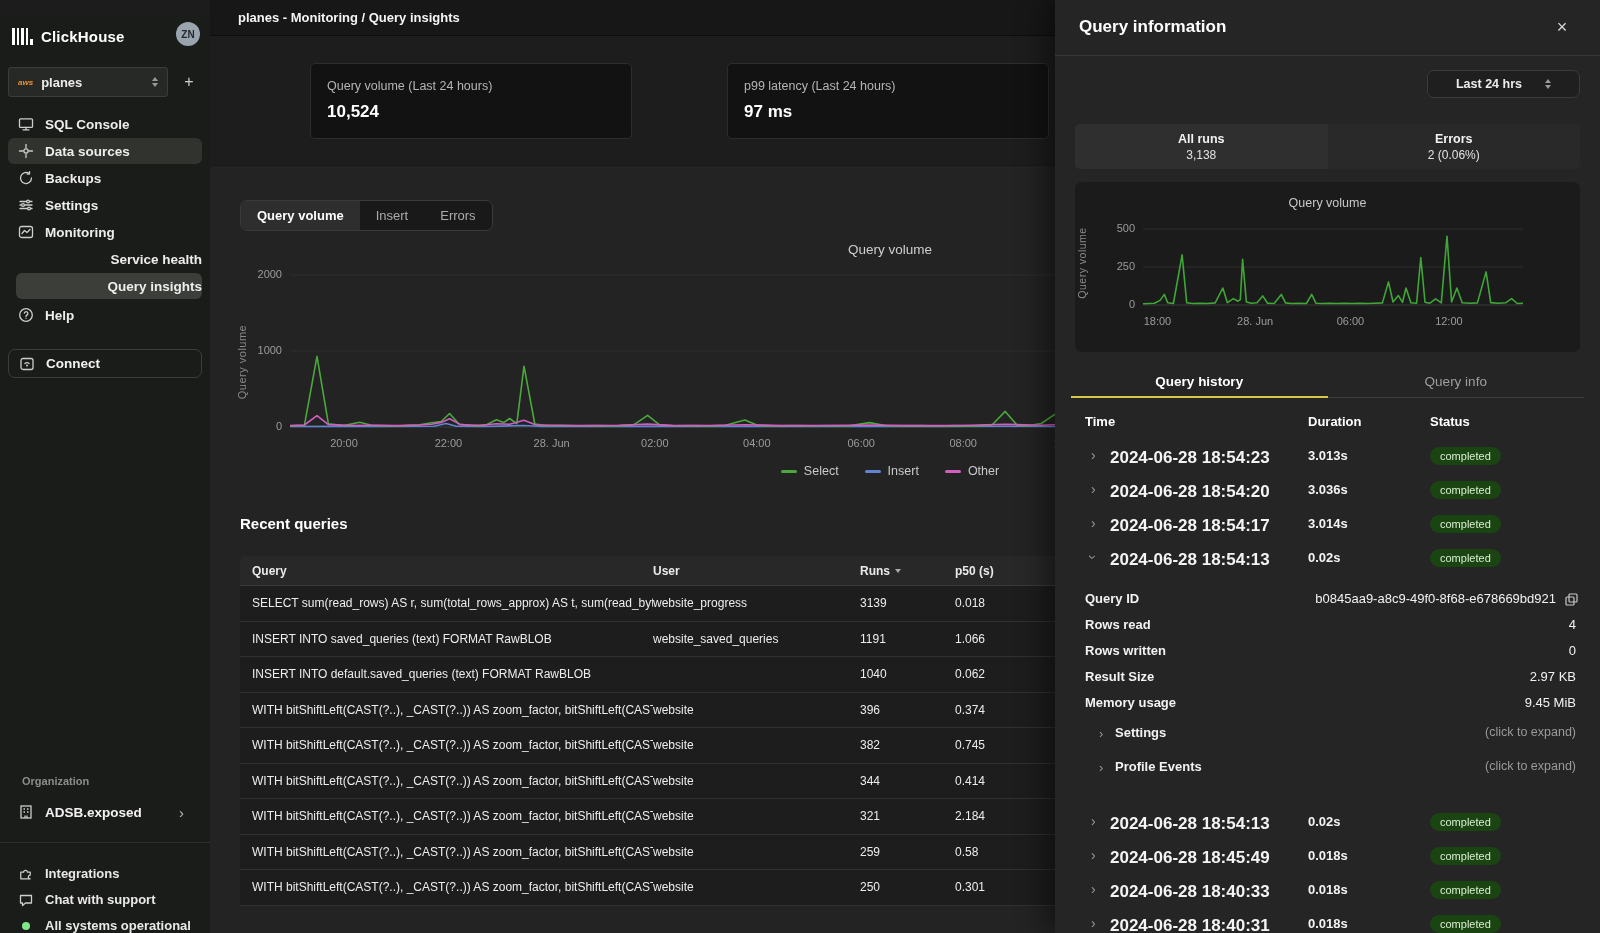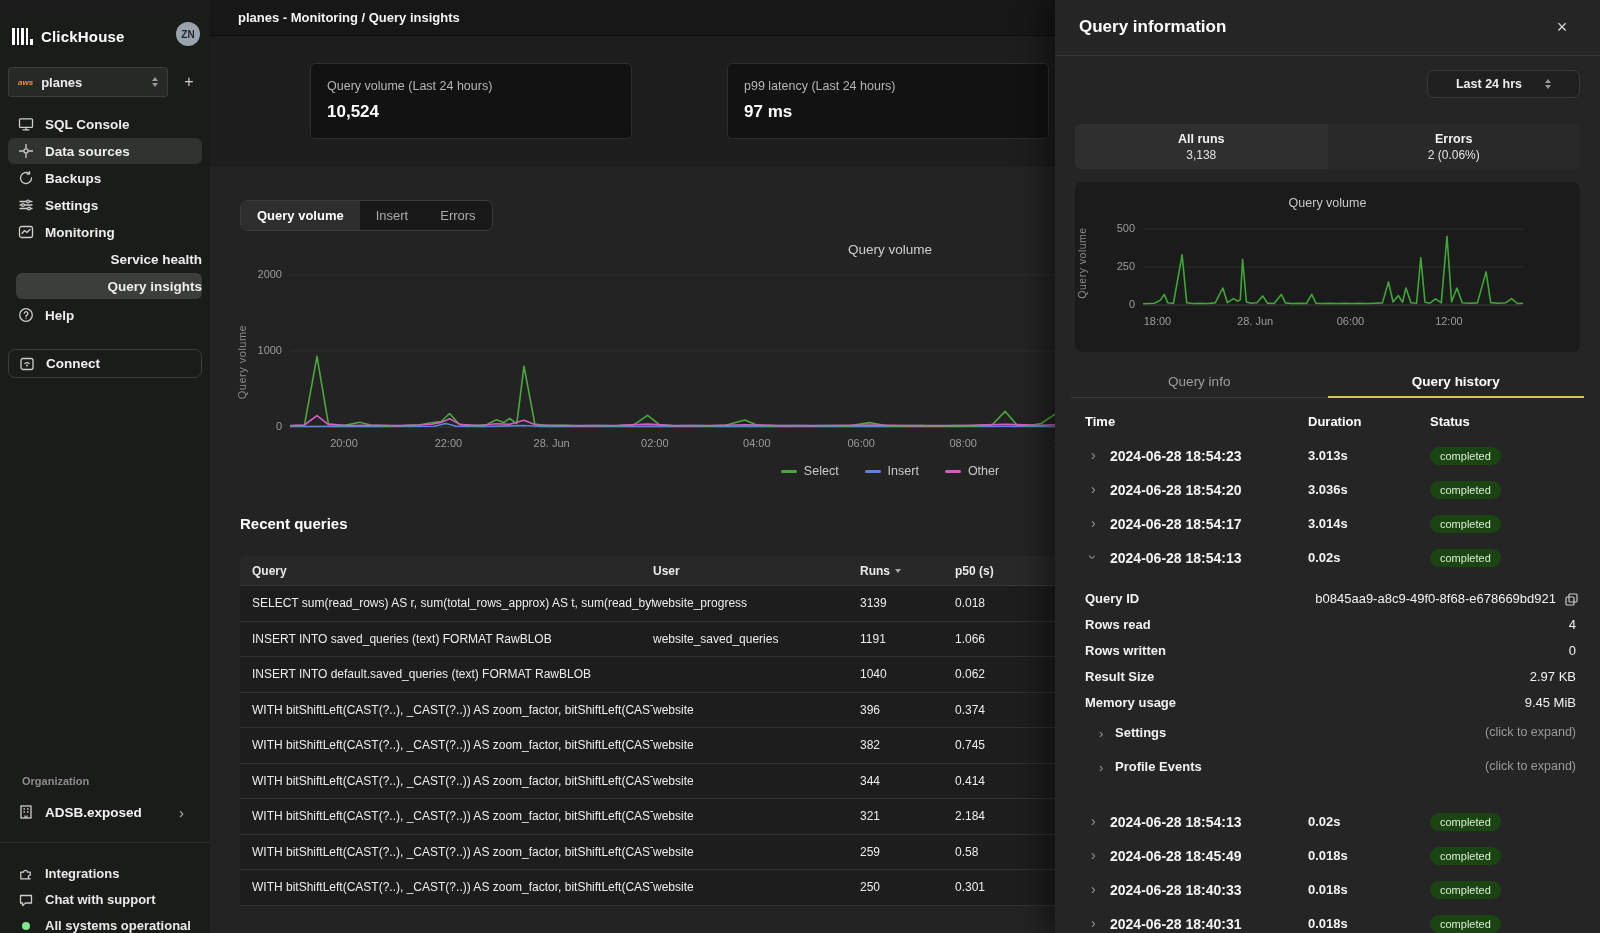--- a/index.html
+++ b/index.html
@@ -96,21 +96,21 @@
   #panel-tabs { position:absolute; left:16px; right:16px; top:366px; height:32px; display:flex; border-bottom:1px solid #3c3c3c; }
   .p-tab { flex:1; display:flex; align-items:center; justify-content:center; font-size:13.5px; color:#9e9e9e; position:relative; }
   .p-tab.active { color:#fff; font-weight:700; }
   .p-tab.active::after { content:""; position:absolute; left:0; right:0; bottom:-1px; height:2px; background:#d8c84a; }
   #history { position:absolute; left:0; top:414px; width:100%; }
   .h-header { position:relative; height:26px; }
   .h-col { position:absolute; top:0; font-size:13px; font-weight:700; color:#fff; }
   .h-row { position:relative; height:34px; }
   .h-chev { position:absolute; left:36px; top:8px; color:#999; font-size:14px; line-height:14px; }
   .h-chev.open { transform:rotate(90deg); }
-  .h-time { position:absolute; left:55px; top:8px; font-size:14px; font-weight:600; color:#f4f4f4; }
+  .h-time { position:absolute; left:55px; top:8px; font-size:17px; font-weight:600; color:#f4f4f4; }
   .h-dur { position:absolute; left:253px; top:8px; font-size:13px; font-weight:600; color:#f4f4f4; }
   .h-pill { position:absolute; left:375px; top:7px; height:18px; padding:0 10px; border-radius:9px; background:#1b4413; color:#d9efd2; font-size:11px; display:flex; align-items:center; }
   #detail-block { position:relative; padding-top:10px; padding-bottom:6px; }
   .d-row { position:relative; height:26px; }
   .d-label { position:absolute; left:30px; top:5px; font-size:13px; font-weight:700; color:#f2f2f2; }
   .d-value { position:absolute; right:24px; top:5px; font-size:13px; color:#f2f2f2; }
   .d-value.with-icon { right:44px; }
   .d-copy { position:absolute; right:22px; top:6px; }
   .d-copy svg { stroke:#c9c9c9; fill:none; stroke-width:1.2; }
   .x-row { position:relative; height:31px; margin-top:3px; }
@@ -410,22 +410,22 @@
       <div class="tick xtick" style="left: 345.9px; top: 133px;">12:00</div>
       <svg width="380" height="82" style="position: absolute; left: 68px; top: 44px; overflow: visible;">
         <line x1="0" x2="380" y1="79" y2="79" stroke="#3a3a3a" stroke-width="1"></line>
         <line x1="0" x2="380" y1="41" y2="41" stroke="#2e2e2e" stroke-width="1"></line>
         <line x1="0" x2="380" y1="3" y2="3" stroke="#2e2e2e" stroke-width="1"></line>
         <polyline points="0.0,77.8 11.4,77.2 17.1,74.4 21.3,68.4 24.7,76.7 30.4,77.5 39.1,28.8 43.7,76.7 49.4,77.5 57.0,77.2 64.6,77.5 72.2,76.9 79.8,62.0 84.4,76.7 90.4,72.6 95.0,75.2 97.3,73.7 99.6,33.4 103.4,76.0 108.3,77.2 114.0,76.7 119.7,69.9 124.6,77.2 131.1,77.5 138.3,68.4 142.5,76.9 148.2,77.5 155.8,77.2 163.4,77.5 168.7,68.4 172.9,77.2 178.6,77.5 186.2,77.2 193.8,77.5 201.4,77.2 209.0,77.5 216.6,77.2 224.2,77.5 231.8,77.2 239.4,76.9 245.5,55.9 250.0,76.0 255.4,69.6 259.5,76.3 263.0,62.0 267.9,76.7 273.6,77.2 277.8,31.6 282.0,76.3 286.9,77.2 292.6,72.9 298.3,76.9 304.0,10.3 308.6,76.0 313.9,62.0 319.2,76.7 326.8,77.2 334.4,76.9 343.1,45.9 347.7,76.6 355.3,77.2 362.9,76.7 368.6,72.6 374.3,77.5 380.0,77.2" fill="none" stroke="#3fa637" stroke-width="1.6" stroke-linejoin="round"></polyline>
       </svg>
     </div>
 
   <div id="panel-tabs">
+    <div class="p-tab active">Query history</div>
     <div class="p-tab">Query info</div>
-    <div class="p-tab active">Query history</div>
   </div>
 
   <div id="history">
     <div class="h-header">
       <span class="h-col" style="left:30px">Time</span>
       <span class="h-col" style="left:253px">Duration</span>
       <span class="h-col" style="left:375px">Status</span>
     </div>
     <div id="h-rows-top">
         <div class="h-row">

